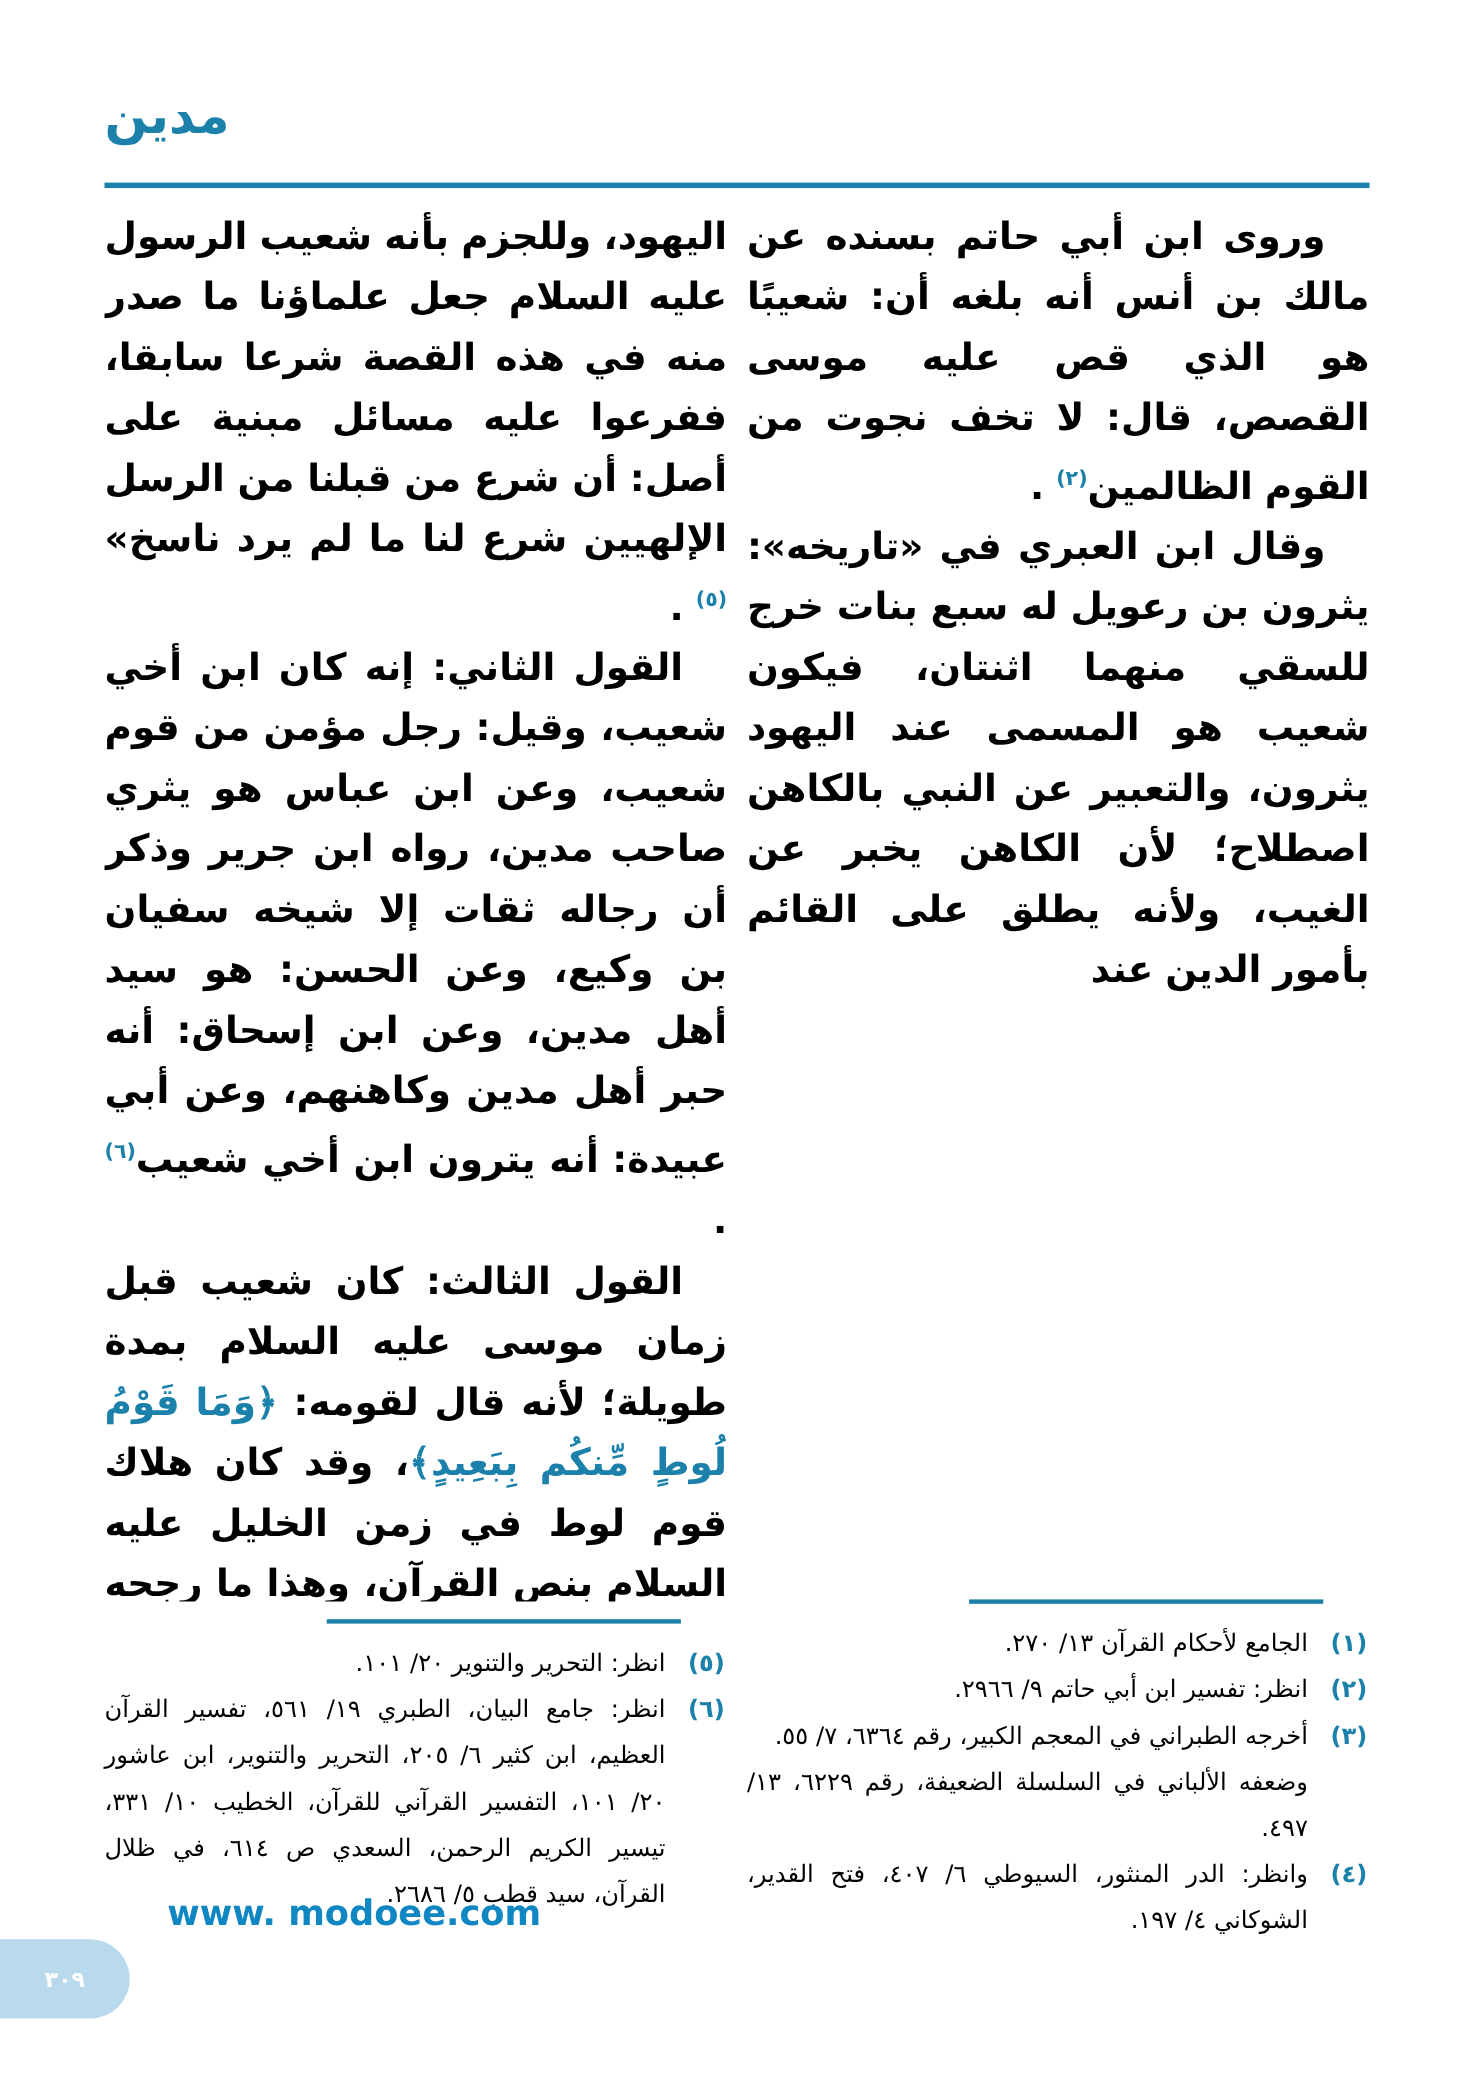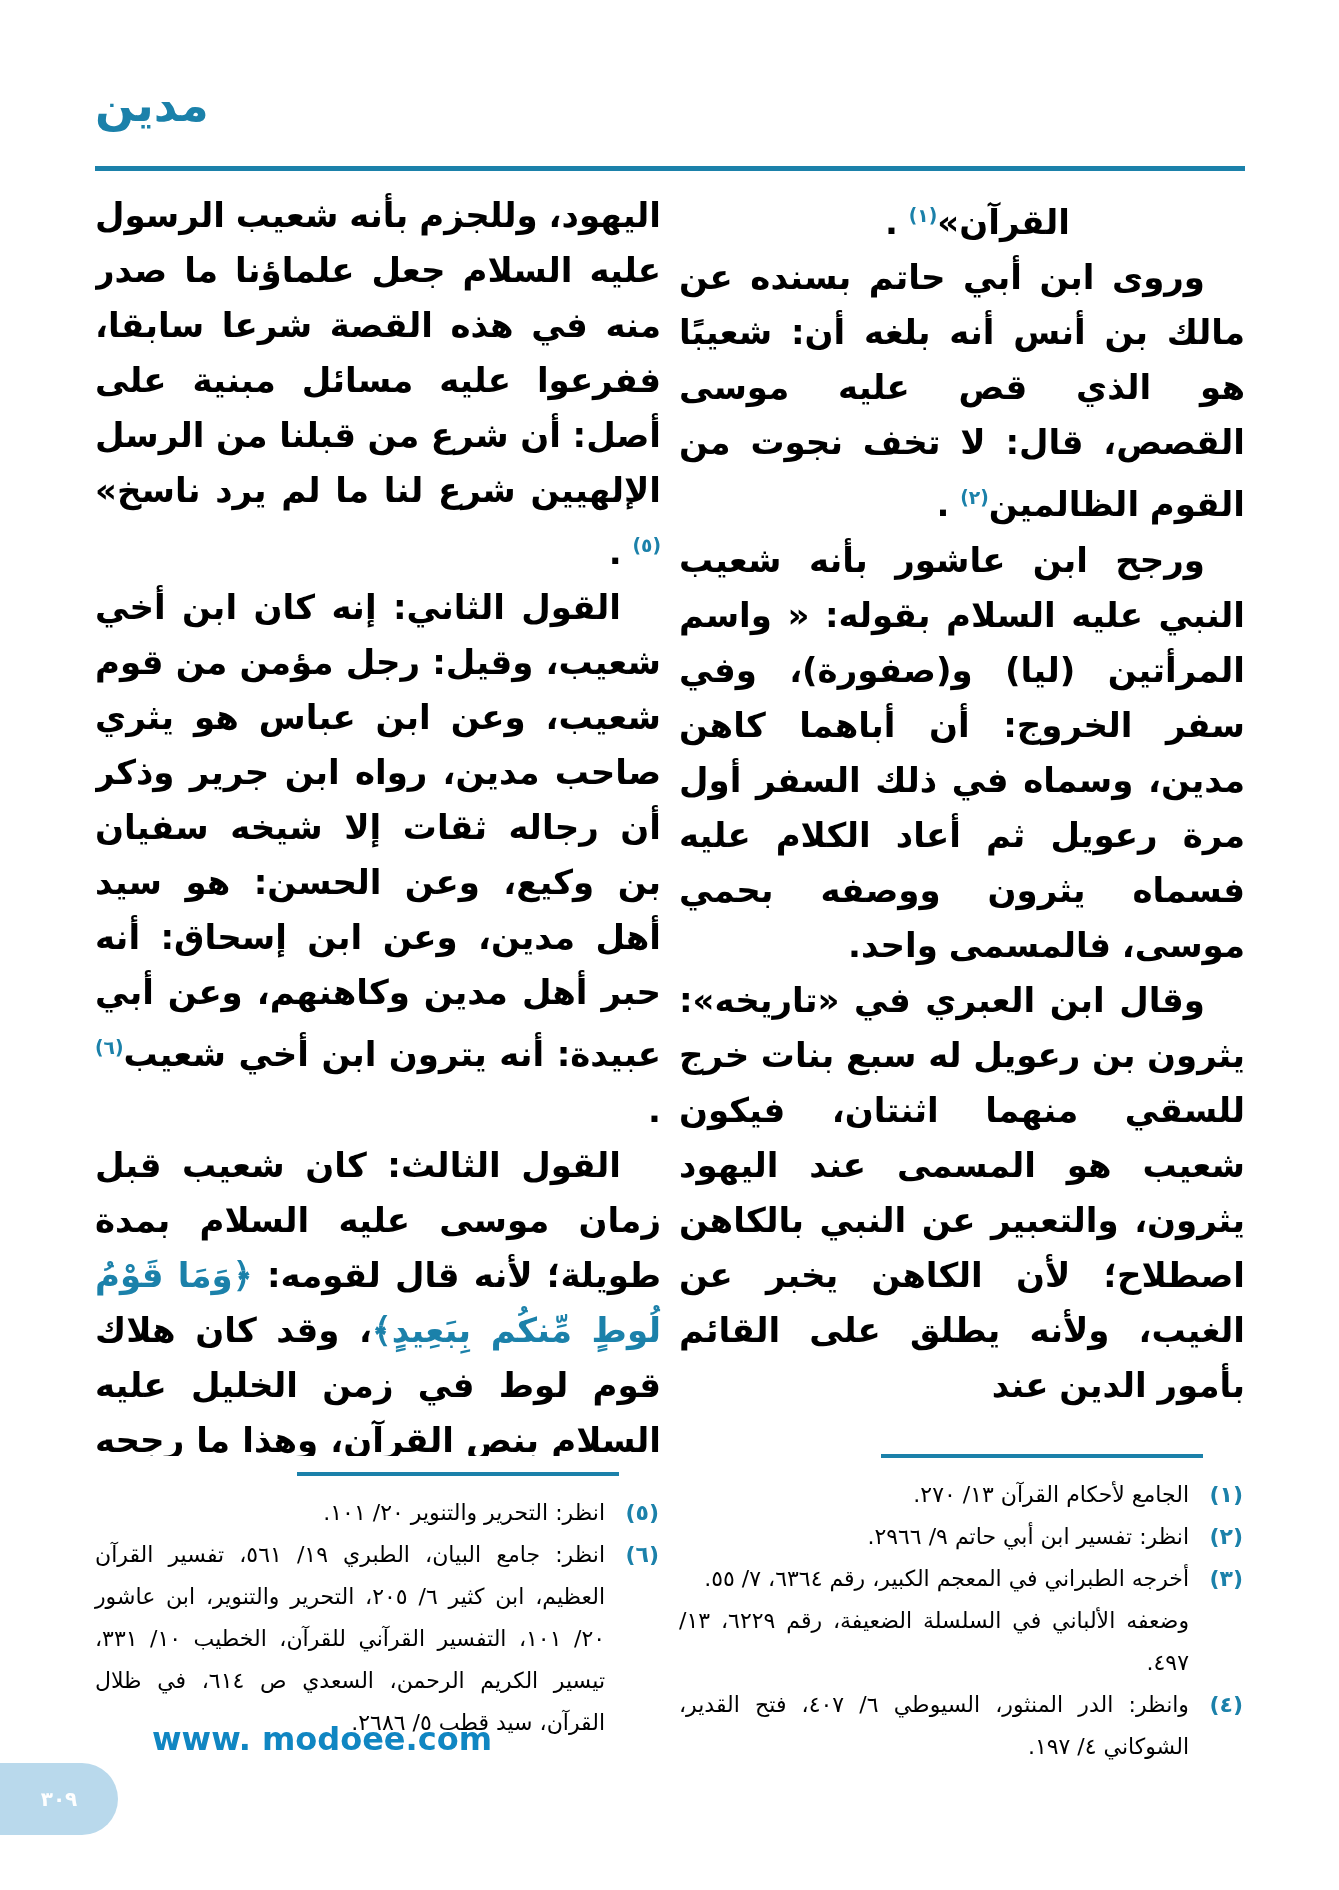--- a/index.html
+++ b/index.html
@@ -88,23 +88,21 @@
 </head>
 <body>
 
 <div class="page">
 
   <div class="header-title">مدين</div>
   <div class="header-rule"></div>
 
   <div class="col col-right">
     <div class="col-main">
-        <div class="para" style="margin-right: 175px;"><span class="seg-text">القرآن»</span><span class="seg-sup">(١)</span><span class="seg-text"> .</span></div>
         <div class="para indent"><span class="seg-text">وروى ابن أبي حاتم بسنده عن مالك بن أنس أنه بلغه أن: شعيبًا هو الذي قص عليه موسى القصص، قال: لا تخف نجوت من القوم الظالمين</span><span class="seg-sup">(٢)</span><span class="seg-text"> .</span></div>
-        <div class="para indent"><span class="seg-text">ورجح ابن عاشور بأنه شعيب النبي عليه السلام بقوله: « واسم المرأتين (ليا) و(صفورة)، وفي سفر الخروج: أن أباهما كاهن مدين، وسماه في ذلك السفر أول مرة رعويل ثم أعاد الكلام عليه فسماه يثرون ووصفه بحمي موسى، فالمسمى واحد.</span></div>
         <div class="para indent"><span class="seg-text">وقال ابن العبري في «تاريخه»: يثرون بن رعويل له سبع بنات خرج للسقي منهما اثنتان، فيكون شعيب هو المسمى عند اليهود يثرون، والتعبير عن النبي بالكاهن اصطلاح؛ لأن الكاهن يخبر عن الغيب، ولأنه يطلق على القائم بأمور الدين عند</span></div>
       </div>
     <div class="fn-sep"></div>
     <div class="footnotes">
         <div class="footnote">
           <span class="fn-marker">(١)</span>
           <div class="fn-para">الجامع لأحكام القرآن ١٣/ ٢٧٠.</div>
         </div>
         <div class="footnote">
           <span class="fn-marker">(٢)</span>

